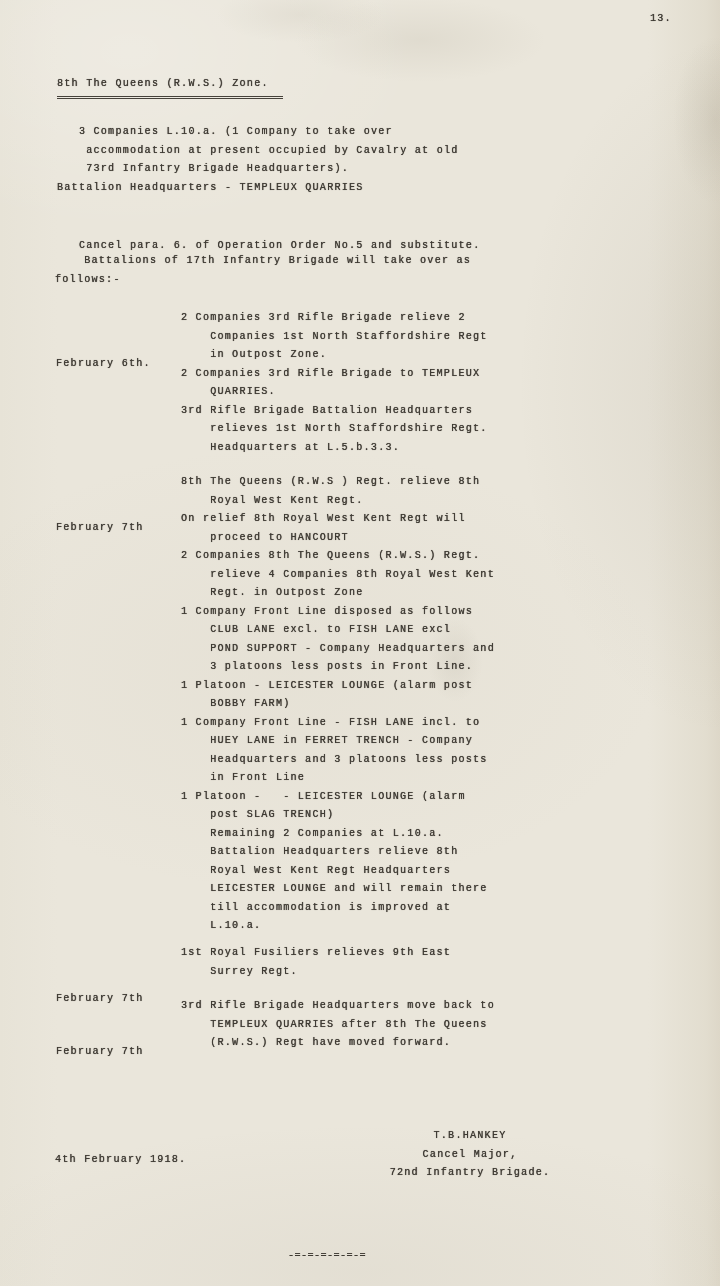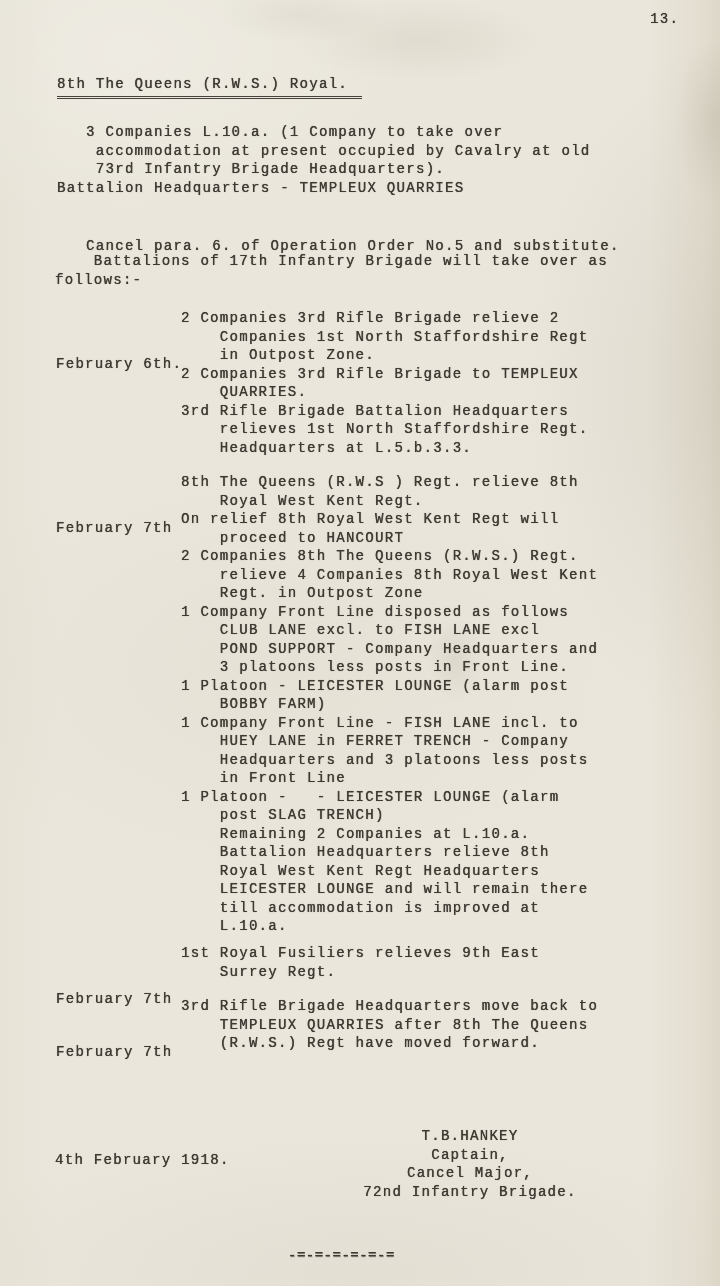--- a/index.html
+++ b/index.html
@@ -16,21 +16,21 @@
     height: 1286px;
     background:
       radial-gradient(ellipse 420px 260px at 18% 4%, rgba(255,255,255,0.20), rgba(255,255,255,0) 70%),
       radial-gradient(ellipse 300px 500px at 101% 30%, rgba(120,110,90,0.10), rgba(120,110,90,0) 70%),
       radial-gradient(ellipse 500px 300px at 40% 52%, rgba(180,170,150,0.08), rgba(180,170,150,0) 75%),
       radial-gradient(ellipse 600px 200px at 50% 99%, rgba(140,130,110,0.07), rgba(140,130,110,0) 75%),
       linear-gradient(90deg, #e7e3d7 0%, #eae6db 8%, #eae6db 90%, #e2ddcf 98%, #ddd7c8 100%),
       #e9e5da;
     color: #3e3a33;
     font-family: "Liberation Mono", "DejaVu Sans Mono", monospace;
-    font-size: 14px;
+    font-size: 10px;
     line-height: 18.5px;
     letter-spacing: 1.3px;
   }
   
   .paper::before {
     content: "";
     position: absolute;
     inset: 0;
     pointer-events: none;
     background:
@@ -86,21 +86,21 @@
   }
 </style>
 </head>
 <body>
 
 <div class="paper">
 
   <div class="abs ink page-number">13.</div>
 
   <div class="abs ink heading">
-    <span class="heading-text">8th The Queens (R.W.S.) Royal.</span>
+    <span class="heading-text">8th The Queens (R.W.S.) Zone.</span>
   </div>
 
   <div class="abs ink pre p1">   3 Companies L.10.a. (1 Company to take over
     accommodation at present occupied by Cavalry at old
     73rd Infantry Brigade Headquarters).
 Battalion Headquarters - TEMPLEUX QUARRIES</div>
 
   <div class="abs ink pre p2">   Cancel para. 6. of Operation Order No.5 and substitute.</div>
 
   <div class="abs ink pre p3">    Battalions of 17th Infantry Brigade will take over as
@@ -155,21 +155,20 @@
 
   <div class="entry e4">
     <div class="ink pre date">February 7th</div>
     <div class="ink pre body">3rd Rifle Brigade Headquarters move back to
     TEMPLEUX QUARRIES after 8th The Queens
     (R.W.S.) Regt have moved forward.</div>
   </div>
 
   <div class="abs ink signature">
     <div>T.B.HANKEY</div>
-    <div>Captain,</div>
     <div>Cancel Major,</div>
     <div>72nd Infantry Brigade.</div>
   </div>
 
   <div class="abs ink doc-date">4th February 1918.</div>
 
   <div class="abs ink footer-mark">-=-=-=-=-=-=</div>
 
 </div>
 

